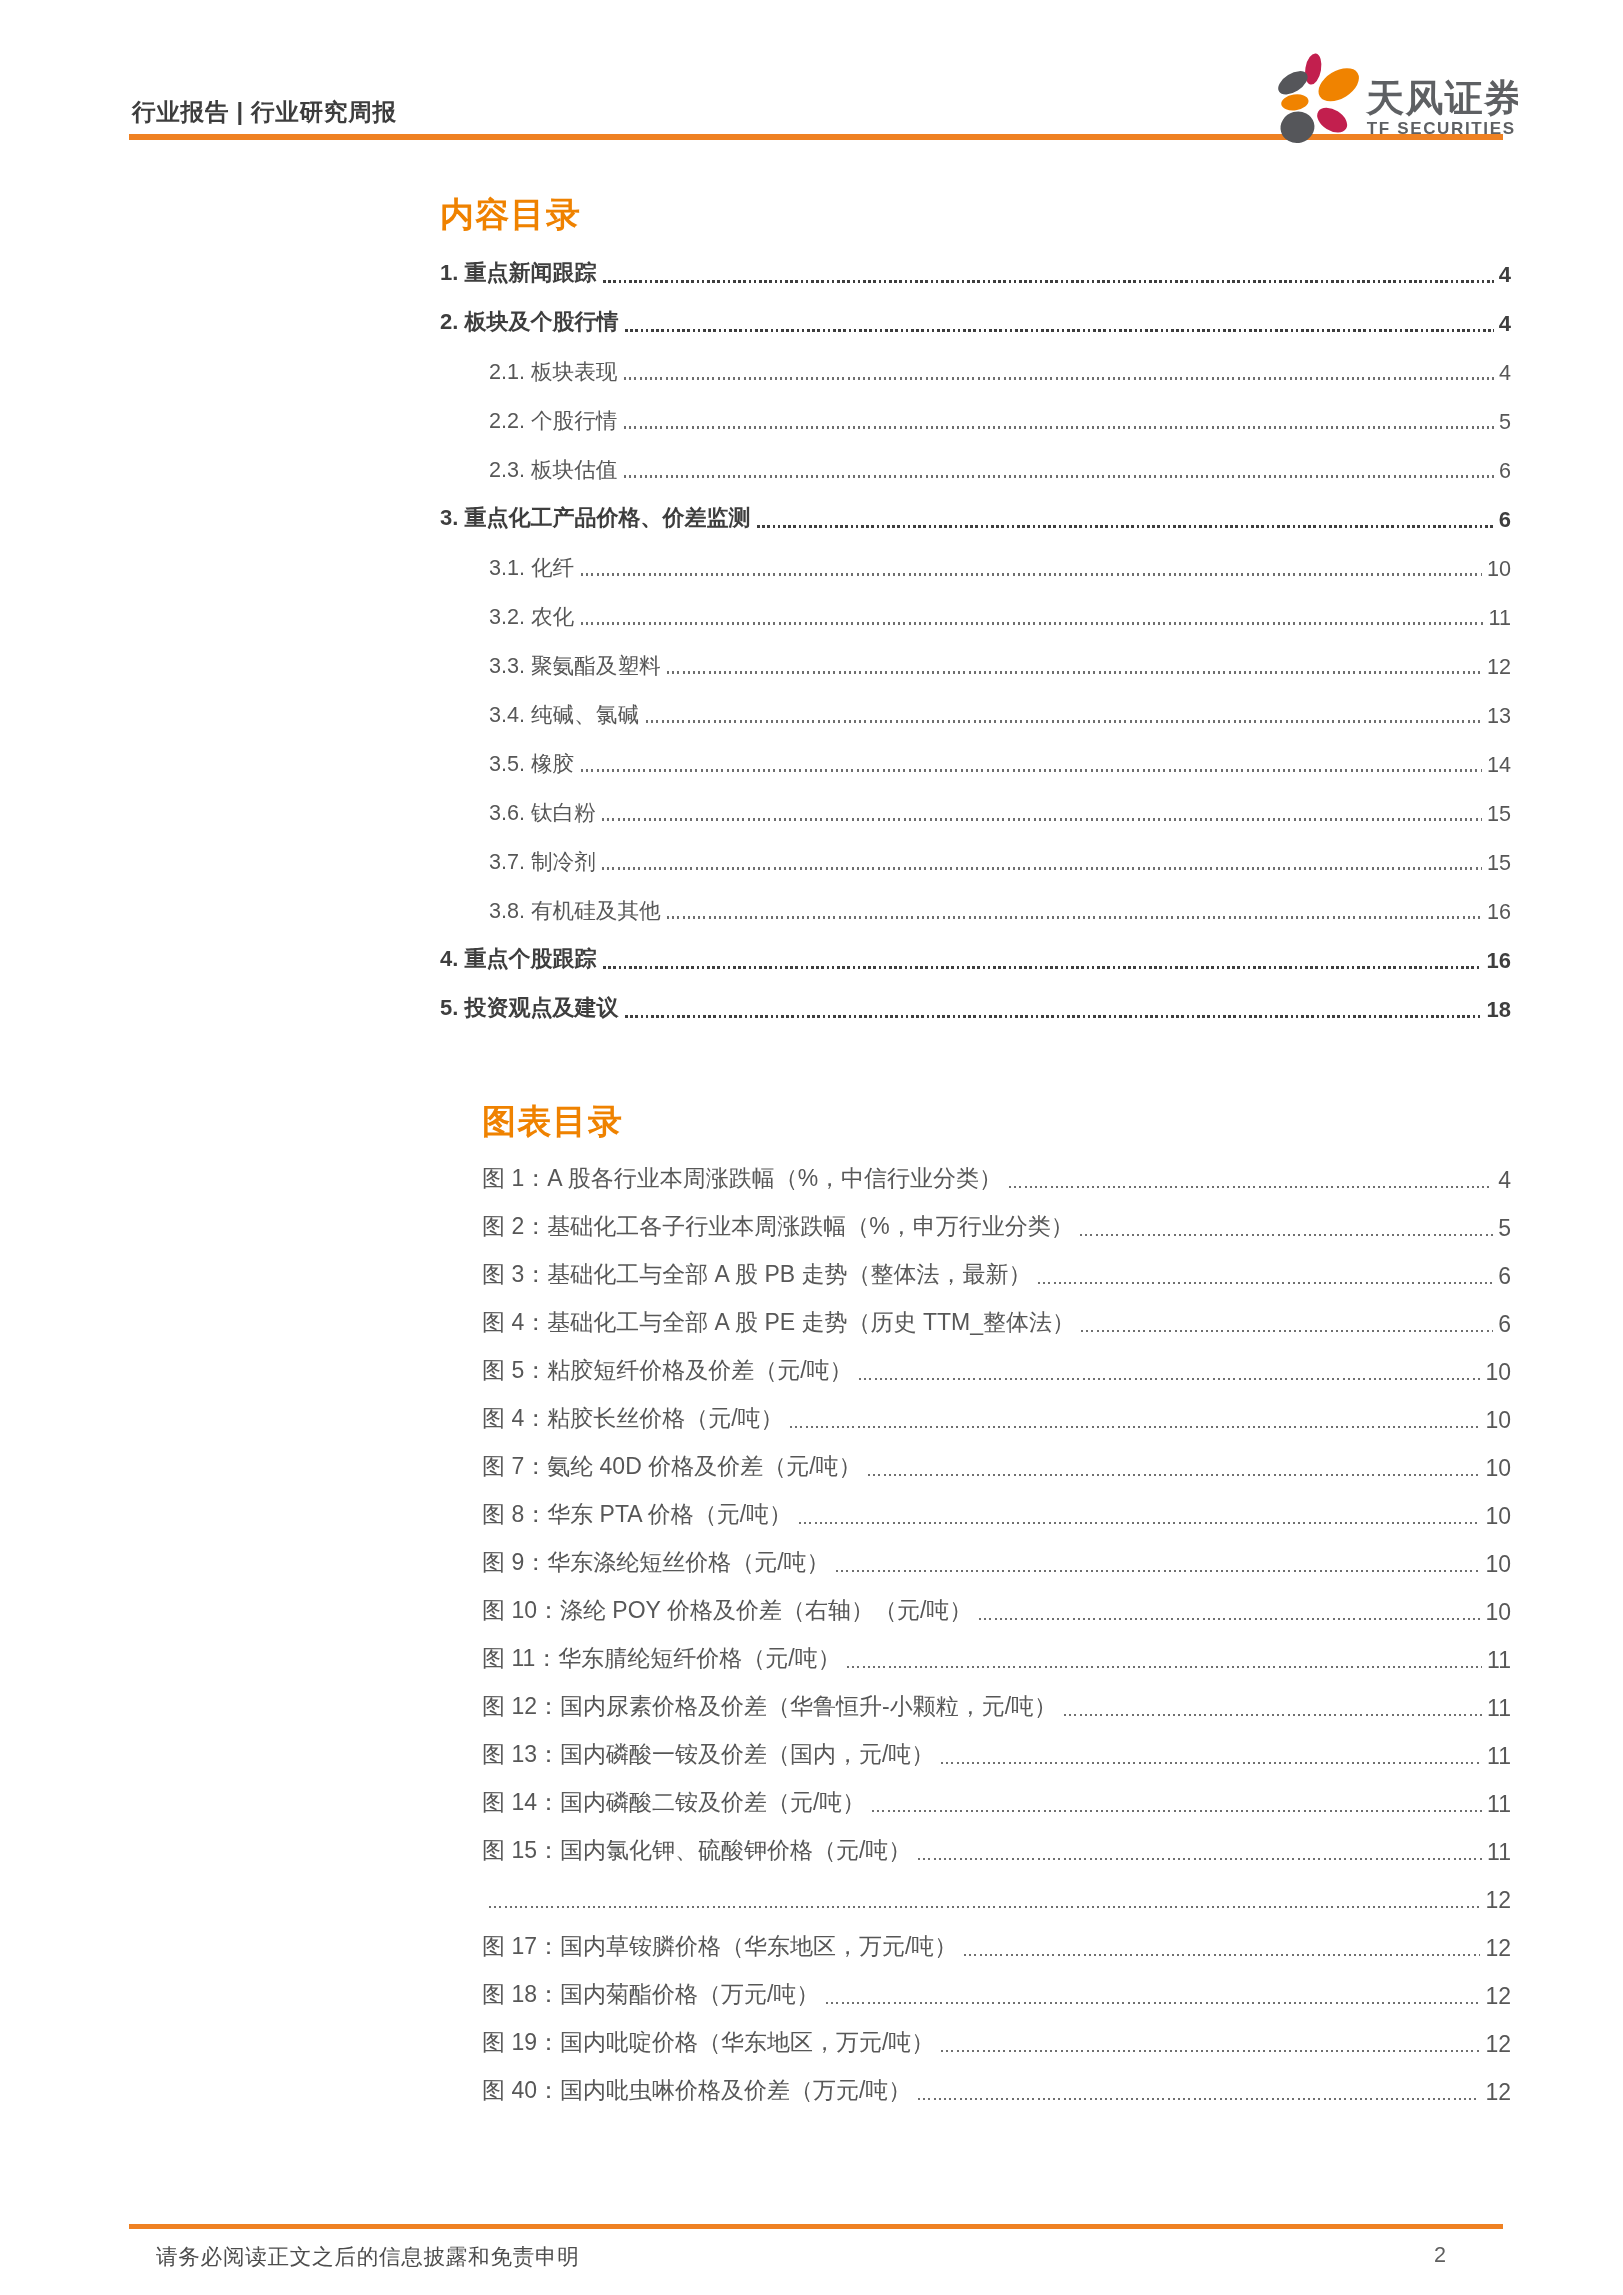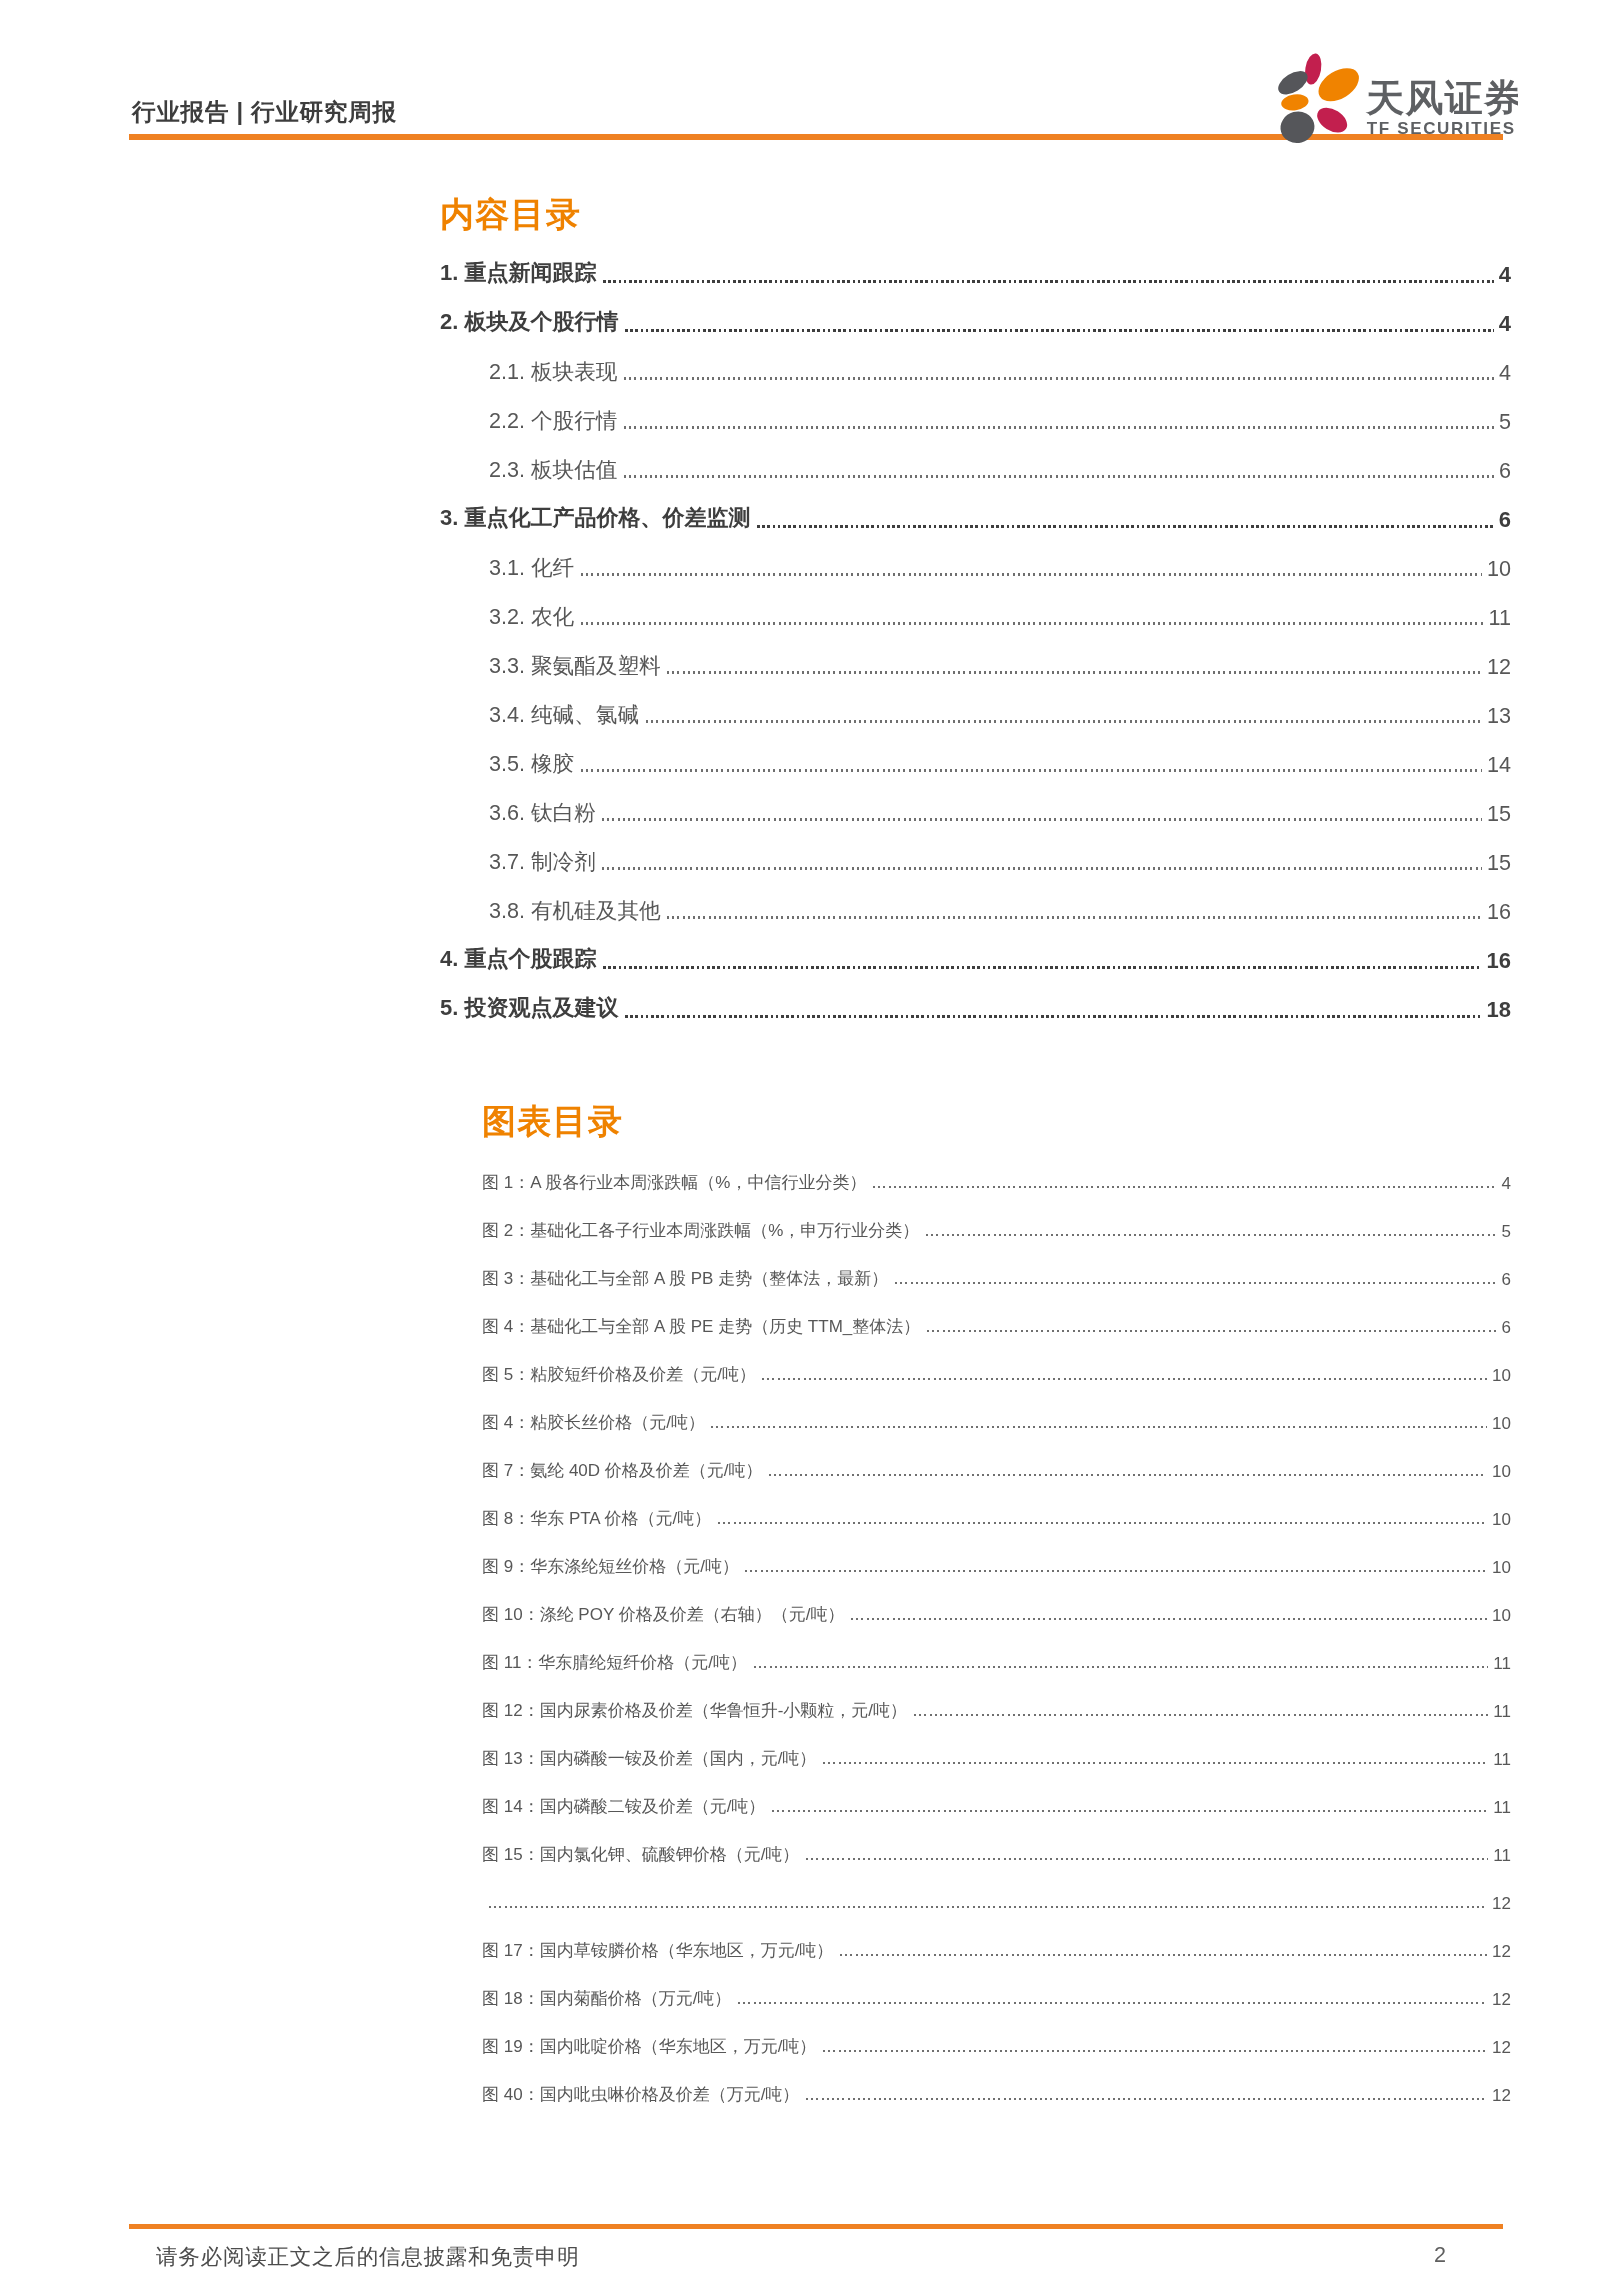--- a/index.html
+++ b/index.html
@@ -55,21 +55,21 @@
   .row .pg{flex:0 0 auto;}
   .dots{
     flex:1 1 auto;height:2.6px;min-width:26px;
     margin:0 5.2px 5.9px 6.5px;align-self:flex-end;
     background-image:repeating-linear-gradient(to right,#6f6f6f 0 2px,transparent 2px 5.2px);
   }
   .lv1{font-size:22px;font-weight:700;color:#3e3e3e;}
   .lv1 .dots{height:2.6px;background-image:repeating-linear-gradient(to right,#3e3e3e 0 2.6px,transparent 2.6px 5.2px);margin-bottom:5.2px;}
   .lv2{font-size:21.6px;font-weight:400;color:#575757;}
   .lv2 .lbl{padding-left:49px;}
-  .fig-row{font-size:17px;font-weight:400;color:#575757;align-items:flex-end;}
+  .fig-row{font-size:23px;font-weight:400;color:#575757;align-items:flex-end;}
 </style>
 </head>
 <body>
 
 <div class="page">
 
   <div class="breadcrumb">行业报告 | 行业研究周报</div>
   <div class="header-rule"></div>
 
   <div class="logo">

